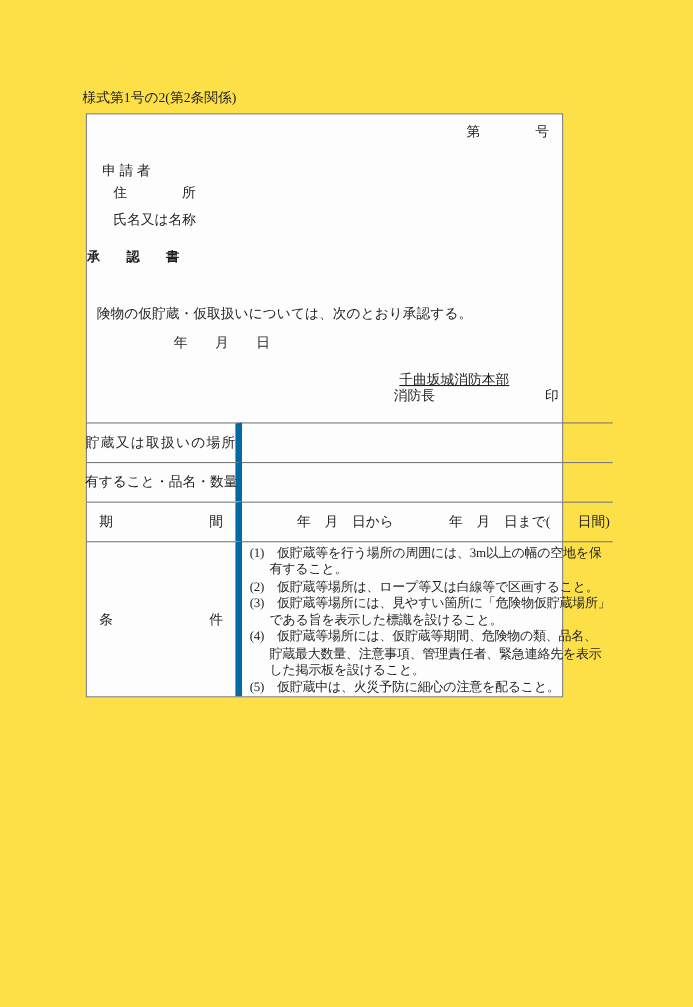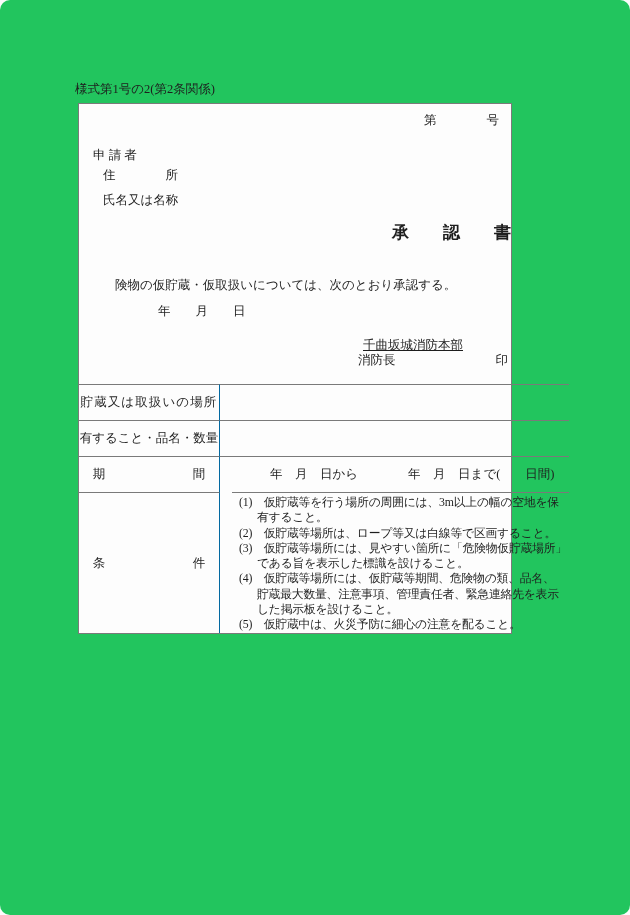--- a/index.html
+++ b/index.html
@@ -4,62 +4,62 @@
 <style>
   * { margin:0; padding:0; box-sizing:border-box; }
   html,body { width:630px; height:915px; }
   body {
     background:#fbfbfb;
     font-family:"Liberation Serif","DejaVu Serif",serif;
     color:#1e1e1e;
     position:relative;
     overflow:hidden;
   }
-  .page { position:absolute; inset:0; background:#22c55e;border-radius:10px; }
+  .page { position:absolute; inset:0; background:#fde047; }
   .form-id {
     position:absolute; left:75px; top:82px;
     font-size:12.5px; line-height:14px; white-space:pre;
   }
   .doc-box {
     position:absolute; left:78px; top:103px;
     width:434px; height:531px;
     border:1px solid #7a7a7a;
     background:#fdfdfd;
   }
   .abs { position:absolute; font-size:12.5px; line-height:14px; white-space:pre; }
   .doc-number   { top:9px;  right:12px; }
   .applicant    { top:44px; left:14px; }
   .address      { top:64px; left:24px; }
   .name-label   { top:89px; left:24px; }
   .doc-title    {
     top:119px; left:0; width:100%;
-    text-align:right; font-size:17px; font-weight:bold; line-height:20px;
+    text-align:left; font-size:12px; font-weight:bold; line-height:20px;
   }
   .body1 { top:156px; left:9px; text-indent:67px; }
-  .body2 { top:174px; left:9px;margin-left:27px; }
+  .body2 { top:174px; left:9px; }
   .date-line { top:200px; left:79px;font-family:Liberation Serif, serif; }
   .office    { top:234px; left:284px;text-decoration:underline; }
   .chief     { top:249px; left:279px; }
 
   .form-table {
     position:absolute; left:0; right:0; bottom:0; height:249px;
     display:grid;
     grid-template-columns:141px 1fr;
     grid-template-rows:36px 36px 36px auto;
   }
   .cell { border-top:1px solid #7a7a7a; }
   .label-cell {
-    border-right:1px solid #0369a1;
+    border-right:6px solid #0369a1;
     display:flex; align-items:center; justify-content:center;
     font-size:12.5px; white-space:pre; text-align:center;
   }
   .ls1 { letter-spacing:1.1px; }
   .value-cell { font-size:12.5px; }
   .period-value { display:flex; align-items:center; white-space:pre; }
-  .conditions-cell { padding:2px 2px 0 7px;margin-left:12px; }
+  .conditions-cell { padding:2px 2px 0 7px; }
   .cond-line {
     font-size:11.8px; line-height:15.3px;
     letter-spacing:-0.2px; white-space:pre;
   }
   .cond-cont { padding-left:18px; }
 </style>
 </head>
 <body>
 
 <div class="page">

